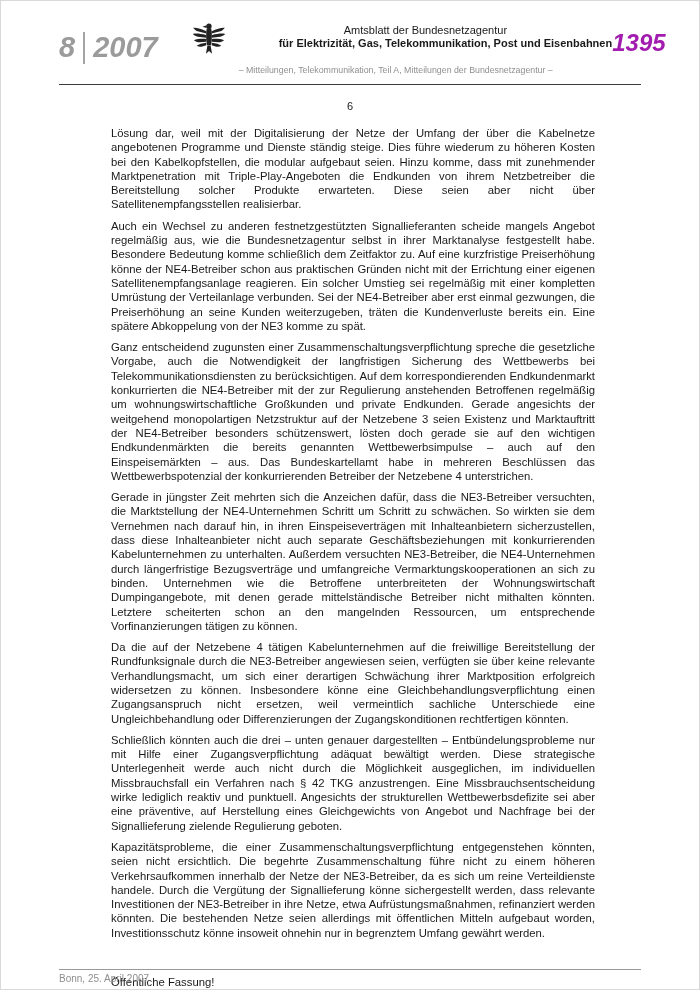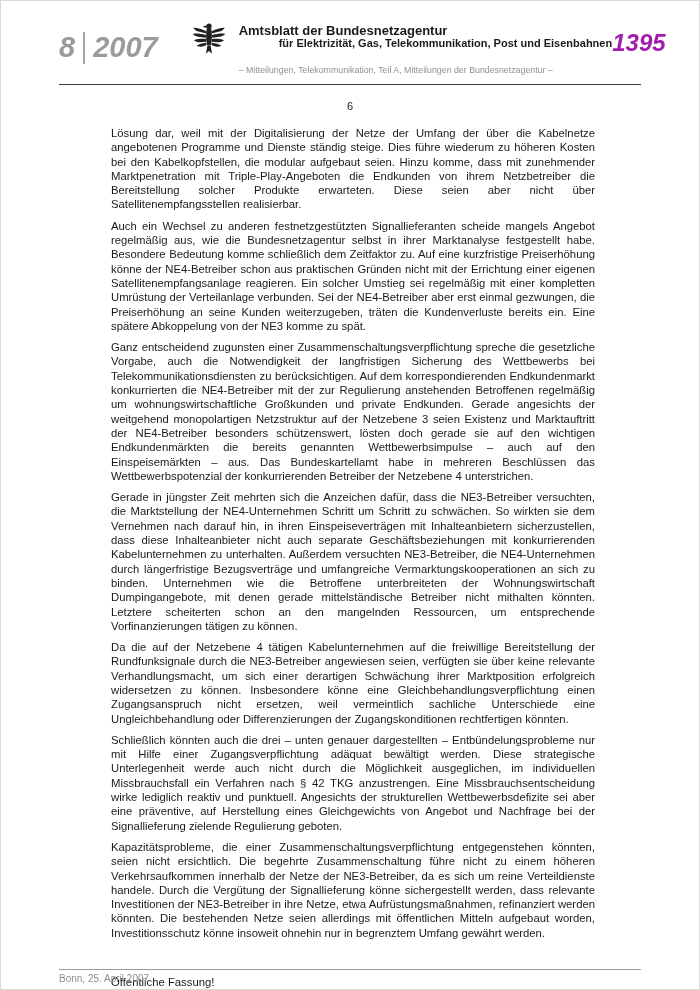--- a/index.html
+++ b/index.html
@@ -9,21 +9,21 @@
     box-sizing:border-box;border:1px solid #d9d9d9;overflow:hidden;
   }
   
   .header{display:flex;align-items:flex-start;margin:18px 58px 0 58px;height:60px;}
   .issue{display:flex;align-items:center;color:#9b9b9b;margin-top:12px;}
   .issue-num{font-size:29px;font-weight:700;font-style:italic;margin-right:8px;}
   .issue-sep{width:2px;height:32px;background:#a5a5a5;margin-right:8px;}
   .issue-year{font-size:29px;font-weight:700;font-style:italic;}
   .eagle{margin-left:34px;margin-top:0;}
   .header-titles{margin-left:13px;padding-top:5px;white-space:nowrap;}
-  .ht1{font-size:13px;font-weight:700;line-height:13px;}
+  .ht1{font-size:11px;font-weight:400;line-height:13px;text-align:center;}
   .ht2{font-size:11px;font-weight:700;line-height:13px;padding-left:40px;}
   .ht3{font-size:8.8px;color:#8f8f8f;line-height:12px;margin-top:14px;}
   .page-big{margin-left:auto;font-size:24px;font-weight:700;font-style:italic;margin-top:10px;color:#a21caf;}
   .header-rule{border:none;border-top:1.4px solid #3c3c3c;margin:5px 58px 0 58px;}
   
   .center-num{text-align:center;font-size:11px;margin-top:15px;}
   
   .content{margin:14px 104px 0 110px;}
   .content p{
     font-size:11.3px;line-height:14.3px;text-align:justify;

